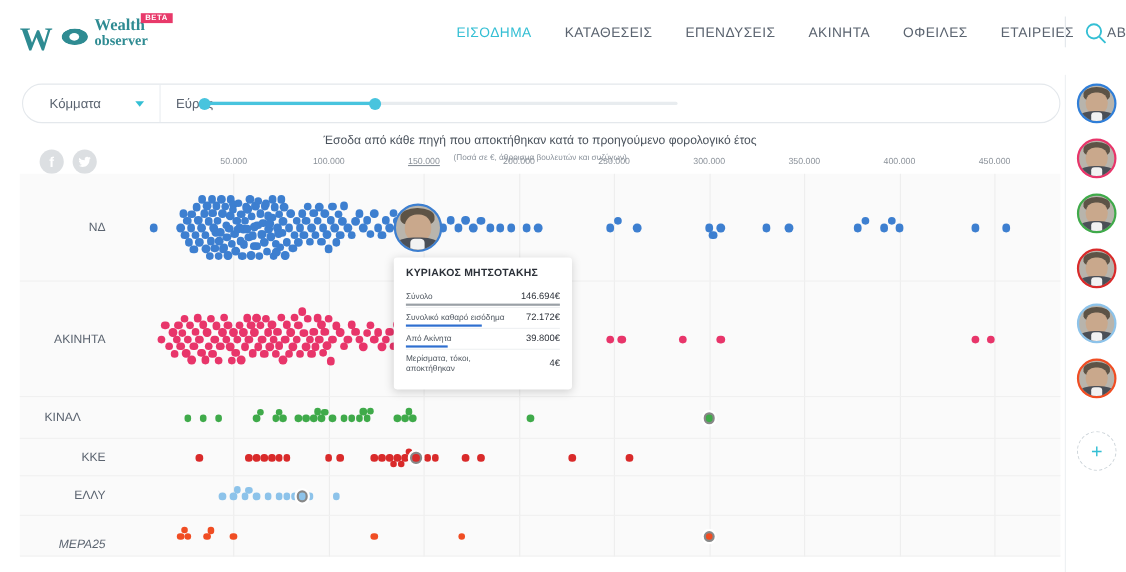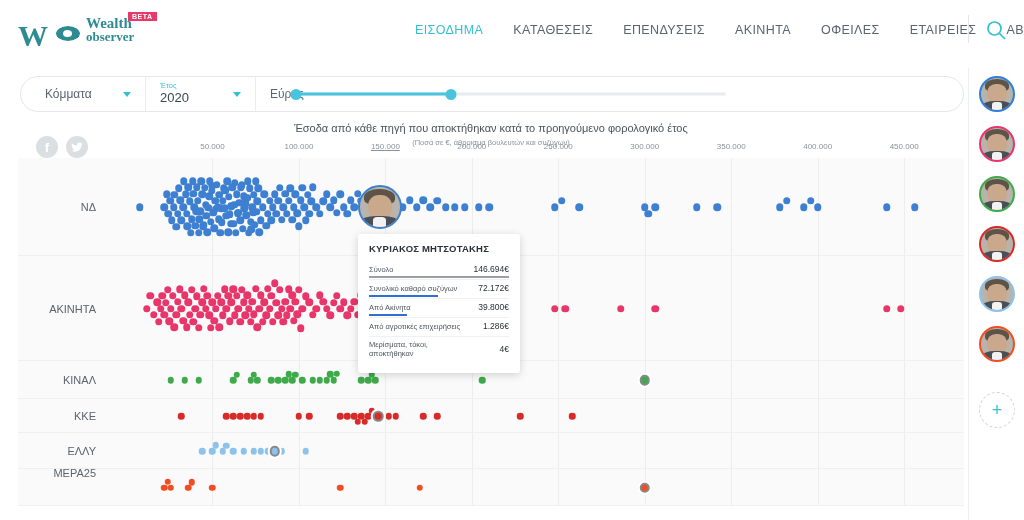--- a/index.html
+++ b/index.html
@@ -154,25 +154,20 @@
     <svg width="24" height="24" viewBox="0 0 24 24" fill="none" stroke="#34bfd4" stroke-width="1.7">
       <circle cx="10.5" cy="10.5" r="6.5"></circle>
         <line x1="15.5" y1="15.5" x2="21" y2="21"></line>
     </svg>
   </div>
 </div>
 
 <div id="filterbar">
   <div class="filter-cell" id="cell-parties">
     <span class="filter-label">Κόμματα</span>
-    <span class="caret"></span>
-  </div>
-  <div class="filter-cell" id="cell-year">
-    <span class="filter-sublabel">Έτος</span>
-    <span class="filter-val">2020</span>
     <span class="caret"></span>
   </div>
   <div class="filter-cell" id="cell-range">
     <span class="filter-label">Εύρος</span>
     <div id="slider-track">
       <div id="slider-fill"></div>
       <div class="slider-handle" style="left:0"></div>
       <div class="slider-handle" style="left:155px"></div>
     </div>
   </div>
@@ -529,21 +524,21 @@
       <div class="dot" style="left: 474.583px; top: 150.5px; width: 7.5px; height: 7.5px; background: rgb(232, 53, 106);"></div>
       <div class="dot" style="left: 484.958px; top: 150.5px; width: 7.5px; height: 7.5px; background: rgb(232, 53, 106);"></div>
       <div class="dot" style="left: 536.833px; top: 150.5px; width: 7.5px; height: 7.5px; background: rgb(232, 53, 106);"></div>
       <div class="dot" style="left: 547.208px; top: 150.5px; width: 7.5px; height: 7.5px; background: rgb(232, 53, 106);"></div>
       <div class="dot" style="left: 602.542px; top: 150.5px; width: 7.5px; height: 7.5px; background: rgb(232, 53, 106);"></div>
       <div class="dot" style="left: 637.125px; top: 150.5px; width: 7.5px; height: 7.5px; background: rgb(232, 53, 106);"></div>
       <div class="dot" style="left: 868.833px; top: 150.5px; width: 7.5px; height: 7.5px; background: rgb(232, 53, 106);"></div>
       <div class="dot" style="left: 882.667px; top: 150.5px; width: 7.5px; height: 7.5px; background: rgb(232, 53, 106);"></div>
       <div class="dot-hl" style="left: 377.75px; top: 150.5px; width: 11.5px; height: 11.5px; background: rgb(232, 53, 106);"></div>
       <div class="rowband" style="top: 203px; height: 38px;"></div>
-      <div class="rowlabel" style="top: 222px; left: 0px;">ΚΙΝΑΛ</div>
+      <div class="rowlabel" style="top: 222px; left: 0px; text-align: center;">ΚΙΝΑΛ</div>
       <div class="dot" style="left: 152.958px; top: 222px; width: 6.5px; height: 6.5px; background: rgb(63, 170, 74);"></div>
       <div class="dot" style="left: 166.792px; top: 222px; width: 6.5px; height: 6.5px; background: rgb(63, 170, 74);"></div>
       <div class="dot" style="left: 180.625px; top: 222px; width: 6.5px; height: 6.5px; background: rgb(63, 170, 74);"></div>
       <div class="dot" style="left: 215.208px; top: 222px; width: 6.5px; height: 6.5px; background: rgb(63, 170, 74);"></div>
       <div class="dot" style="left: 218.667px; top: 216.71px; width: 6.5px; height: 6.5px; background: rgb(63, 170, 74);"></div>
       <div class="dot" style="left: 232.5px; top: 222px; width: 6.5px; height: 6.5px; background: rgb(63, 170, 74);"></div>
       <div class="dot" style="left: 235.958px; top: 216.627px; width: 6.5px; height: 6.5px; background: rgb(63, 170, 74);"></div>
       <div class="dot" style="left: 239.417px; top: 222px; width: 6.5px; height: 6.5px; background: rgb(63, 170, 74);"></div>
       <div class="dot" style="left: 253.25px; top: 222px; width: 6.5px; height: 6.5px; background: rgb(63, 170, 74);"></div>
       <div class="dot" style="left: 260.167px; top: 222px; width: 6.5px; height: 6.5px; background: rgb(63, 170, 74);"></div>
@@ -601,21 +596,21 @@
       <div class="dot" style="left: 215.208px; top: 293px; width: 6.5px; height: 6.5px; background: rgb(141, 195, 234);"></div>
       <div class="dot" style="left: 225.583px; top: 293px; width: 6.5px; height: 6.5px; background: rgb(141, 195, 234);"></div>
       <div class="dot" style="left: 235.958px; top: 293px; width: 6.5px; height: 6.5px; background: rgb(141, 195, 234);"></div>
       <div class="dot" style="left: 242.875px; top: 293px; width: 6.5px; height: 6.5px; background: rgb(141, 195, 234);"></div>
       <div class="dot" style="left: 249.792px; top: 293px; width: 6.5px; height: 6.5px; background: rgb(141, 195, 234);"></div>
       <div class="dot" style="left: 256.708px; top: 293px; width: 6.5px; height: 6.5px; background: rgb(141, 195, 234);"></div>
       <div class="dot" style="left: 263.625px; top: 293px; width: 6.5px; height: 6.5px; background: rgb(141, 195, 234);"></div>
       <div class="dot" style="left: 287.833px; top: 293px; width: 6.5px; height: 6.5px; background: rgb(141, 195, 234);"></div>
       <div class="dot-hl" style="left: 256.708px; top: 293px; width: 10.5px; height: 10.5px; background: rgb(141, 195, 234);"></div>
       <div class="rowband" style="top: 311px; height: 37px;"></div>
-      <div class="rowlabel" style="top: 315px; left: 0px;">ΜΕΡΑ25</div>
+      <div class="rowlabel" style="top: 337px; left: 0px; font-style: italic;">ΜΕΡΑ25</div>
       <div class="dot" style="left: 146.042px; top: 329.5px; width: 6.5px; height: 6.5px; background: rgb(240, 77, 35);"></div>
       <div class="dot" style="left: 149.5px; top: 323.601px; width: 6.5px; height: 6.5px; background: rgb(240, 77, 35);"></div>
       <div class="dot" style="left: 152.958px; top: 329.5px; width: 6.5px; height: 6.5px; background: rgb(240, 77, 35);"></div>
       <div class="dot" style="left: 170.25px; top: 329.5px; width: 6.5px; height: 6.5px; background: rgb(240, 77, 35);"></div>
       <div class="dot" style="left: 173.708px; top: 324.186px; width: 6.5px; height: 6.5px; background: rgb(240, 77, 35);"></div>
       <div class="dot" style="left: 194.458px; top: 329.5px; width: 6.5px; height: 6.5px; background: rgb(240, 77, 35);"></div>
       <div class="dot" style="left: 322.417px; top: 329.5px; width: 6.5px; height: 6.5px; background: rgb(240, 77, 35);"></div>
       <div class="dot" style="left: 401.958px; top: 329.5px; width: 6.5px; height: 6.5px; background: rgb(240, 77, 35);"></div>
       <div class="dot" style="left: 626.75px; top: 329.5px; width: 6.5px; height: 6.5px; background: rgb(240, 77, 35);"></div>
       <div class="dot-hl" style="left: 626.75px; top: 329.5px; width: 10.5px; height: 10.5px; background: rgb(240, 77, 35);"></div>
@@ -624,34 +619,30 @@
 
 <div id="tooltip">
   <div id="tt-name">ΚΥΡΙΑΚΟΣ ΜΗΤΣΟΤΑΚΗΣ</div>
   <div id="tt-rows">
       <div class="tt-row">
         <span class="tt-key">Σύνολο</span>
         <span class="tt-val">146.694€</span>
         <div class="tt-bar total" style="width: 100%;"></div>
       </div>
       <div class="tt-row">
-        <span class="tt-key">Συνολικό καθαρό συζύγων</span>
+        <span class="tt-key">Συνολικό καθαρό εισόδημα</span>
         <span class="tt-val">72.172€</span>
         <div class="tt-bar" style="width: 49%;"></div>
       </div>
       <div class="tt-row">
         <span class="tt-key">Από Ακίνητα</span>
         <span class="tt-val">39.800€</span>
         <div class="tt-bar" style="width: 27%;"></div>
       </div>
       <div class="tt-row">
-        <span class="tt-key">Από αγροτικές επιχειρήσεις</span>
-        <span class="tt-val">1.286€</span>
-      </div>
-      <div class="tt-row">
         <span class="tt-key">Μερίσματα, τόκοι, αποκτήθηκαν</span>
         <span class="tt-val">4€</span>
       </div>
     </div>
 </div>
 
 <div id="rail">
   <div id="rail-add">+</div>
 <div class="rail-avatar" style="top: 8px; border-color: rgb(47, 126, 216);">
       <span class="face-hair"></span>

